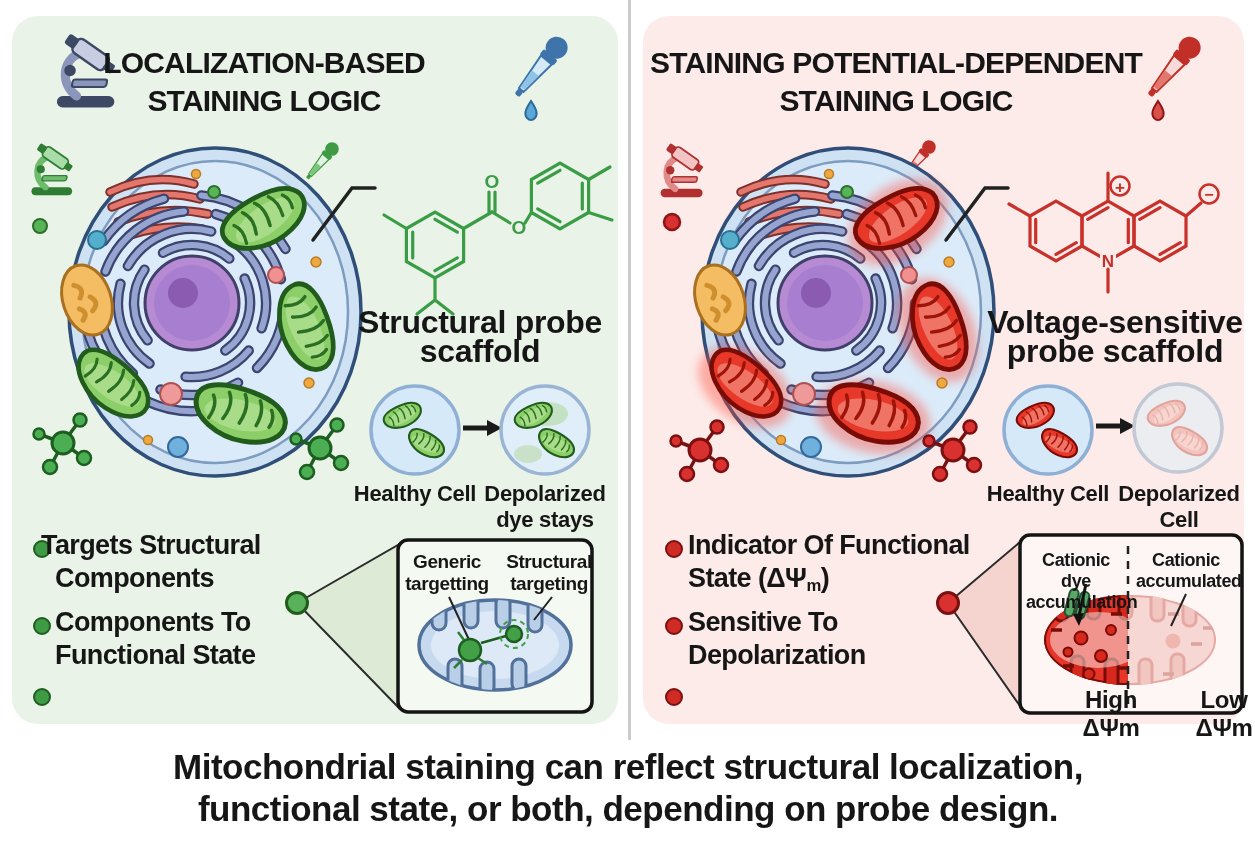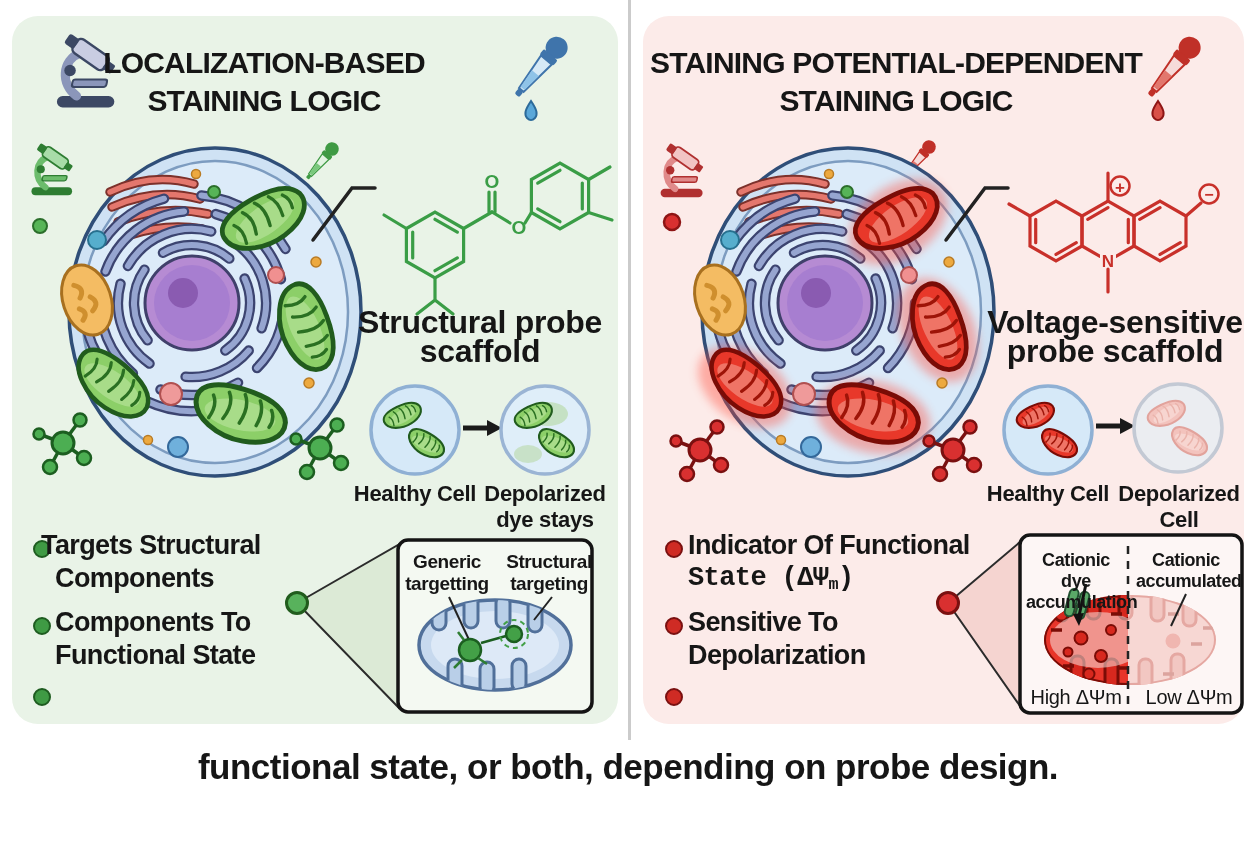--- a/index.html
+++ b/index.html
@@ -20,21 +20,21 @@
   .ctr{text-align:center;}
   .panel-title{font-weight:800;font-size:30px;line-height:38px;letter-spacing:-0.8px;}
   .probe-label{font-weight:700;font-size:32px;line-height:29px;letter-spacing:-0.3px;}
   .cell-label{font-weight:700;font-size:22px;line-height:26px;letter-spacing:-0.3px;}
   .bullet-line{font-weight:700;font-size:27px;letter-spacing:-0.6px;white-space:nowrap;}
   .bullet-dot{position:absolute;width:14px;height:14px;border-radius:50%;}
   .bullet-dot.g{background:#3f9a44;border:2px solid #1e5c20;}
   .bullet-dot.r{background:#cf2b24;border:2px solid #7a1010;}
   .inset-label{font-weight:700;font-size:19px;line-height:22px;letter-spacing:-0.4px;}
   .inset-label.sm{font-size:18px;line-height:21px;}
-  .psi-label{font-weight:400;font-size:20px;letter-spacing:-0.3px;}
+  .psi-label{font-weight:700;font-size:24px;letter-spacing:-0.3px;margin-left:35px;}
   .caption{font-weight:700;font-size:35px;line-height:42px;letter-spacing:-0.5px;}
   sub.m{font-size:0.62em;vertical-align:-0.25em;}
   text{font-family:"Liberation Sans",sans-serif;}
 </style>
 </head>
 <body>
 
 <div id="stage">
 
   <div class="panel left"></div>
@@ -416,21 +416,21 @@
   <div class="bullet-dot g" style="left:33px;top:540px;"></div>
   <div class="txt bullet-line" style="left:41px;top:530px;">Targets Structural</div>
   <div class="txt bullet-line" style="left:55px;top:563px;">Components</div>
   <div class="bullet-dot g" style="left:33px;top:617px;"></div>
   <div class="txt bullet-line" style="left:55px;top:607px;">Components To</div>
   <div class="txt bullet-line" style="left:55px;top:640px;">Functional State</div>
   <div class="bullet-dot g" style="left:33px;top:688px;"></div>
 
   <div class="bullet-dot r" style="left:665px;top:540px;"></div>
   <div class="txt bullet-line" style="left:688px;top:530px;">Indicator Of Functional</div>
-  <div class="txt bullet-line" style="left:688px;top:563px;font-family:Liberation Mono, monospace;"><span>State (ΔΨ</span><sub class="m">m</sub><span>)</span></div>
+  <div class="txt bullet-line" style="left:688px;top:563px;"><span>State (ΔΨ</span><sub class="m">m</sub><span>)</span></div>
   <div class="bullet-dot r" style="left:665px;top:617px;"></div>
   <div class="txt bullet-line" style="left:688px;top:607px;">Sensitive To</div>
   <div class="txt bullet-line" style="left:688px;top:640px;">Depolarization</div>
   <div class="bullet-dot r" style="left:665px;top:688px;"></div>
 
   <div class="txt ctr inset-label" style="left:404px;top:551px;width:86px;">
     <div>Generic</div>
     <div>targetting</div>
   </div>
   <div class="txt ctr inset-label" style="left:506px;top:551px;width:86px;">
@@ -442,16 +442,17 @@
     <div>accumulation</div>
   </div>
   <div class="txt ctr inset-label sm" style="left:1136px;top:550px;width:100px;">
     <div>Cationic</div>
     <div>accumulated</div>
   </div>
   <div class="txt ctr psi-label" style="left:1028px;top:686px;width:96px;">High ΔΨm</div>
   <div class="txt ctr psi-label" style="left:1140px;top:686px;width:98px;">Low ΔΨm</div>
 
   <div class="txt ctr caption" style="left:78px;top:746px;width:1100px;">
+    <div>Mitochondrial staining can reflect structural localization,</div>
     <div>functional state, or both, depending on probe design.</div>
   </div>
 
 </div>
 
 </body></html>

